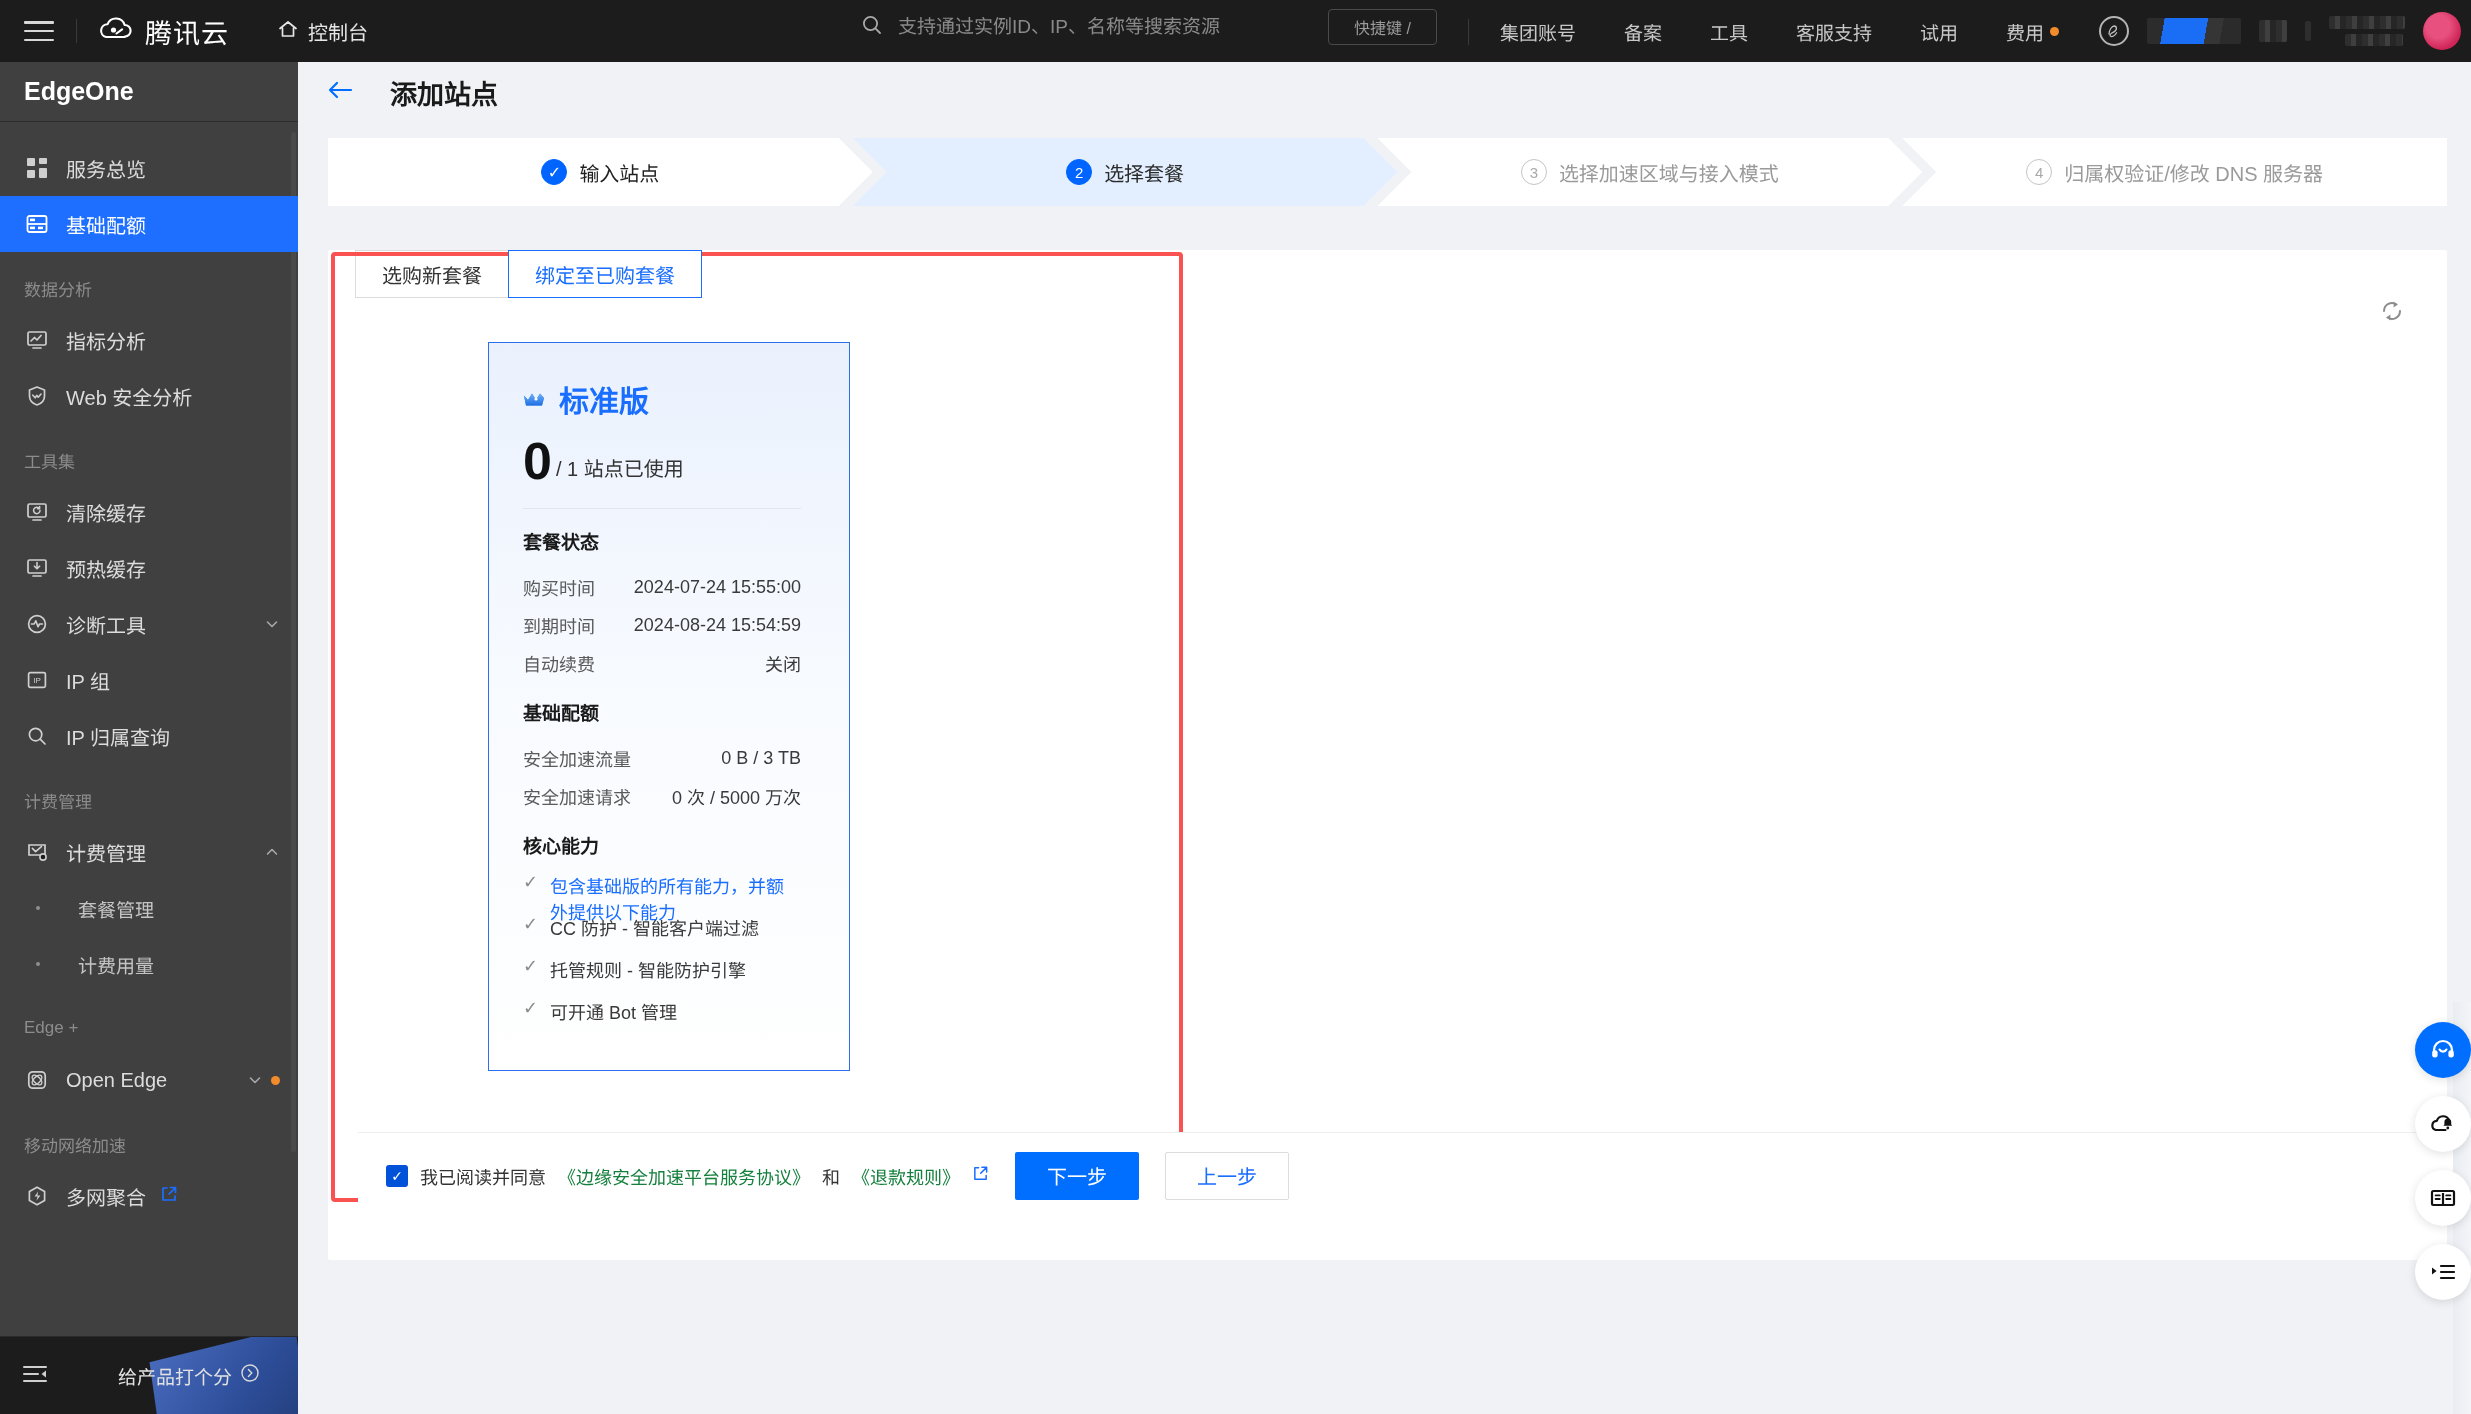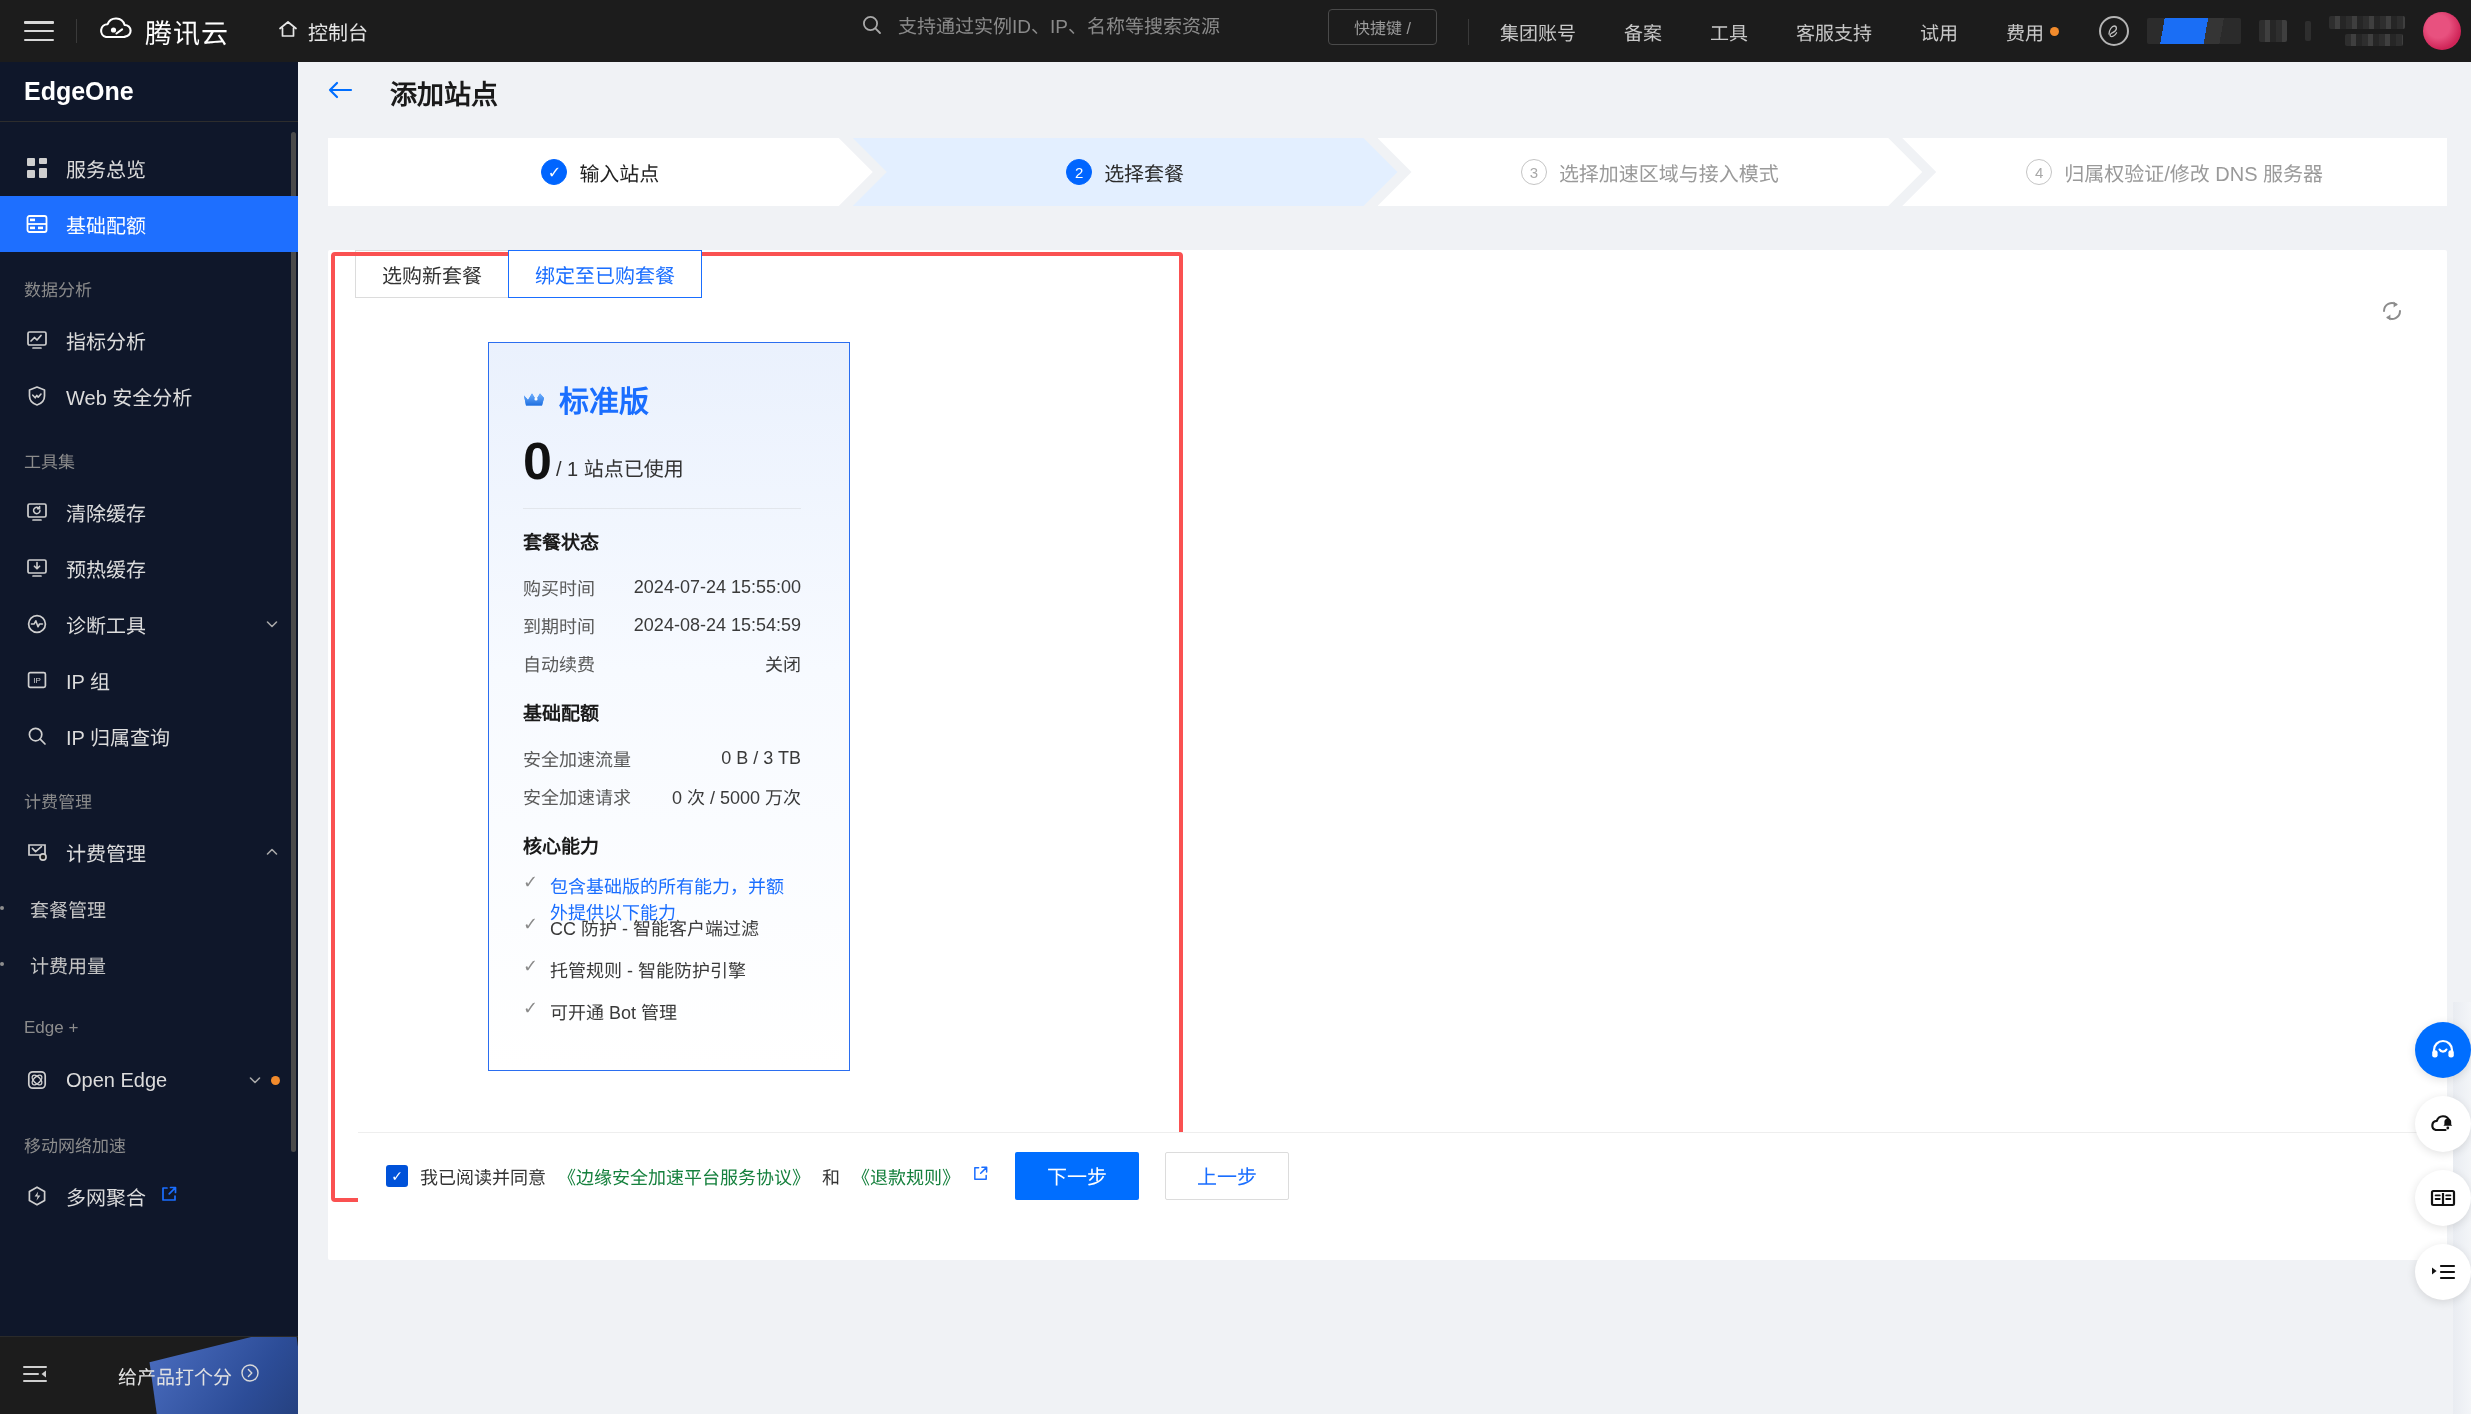--- a/index.html
+++ b/index.html
@@ -59,21 +59,21 @@
   .top-right { position: absolute; right: 10px; top: 0; height: 62px; display: flex; align-items: center; gap: 18px; }
   .wechat-circle { width: 30px; height: 30px; border: 2px solid #b5b5b5; border-radius: 50%; display:flex; align-items:center; justify-content:center; cursor:pointer; }
   .redact { background: repeating-linear-gradient(90deg,#2e2e2e 0 6px,#3f3f3f 6px 11px,#262626 11px 17px); border-radius: 2px; }
   .redact-blue { background: linear-gradient(100deg,#2c2c2c 0 18%, #1a6ef5 18% 62%, #353535 62% 78%, #2b2b2b 78%); }
   .avatar-pink { width: 38px; height: 38px; border-radius: 50%; background: radial-gradient(circle at 40% 38%, #e8517f 0 35%, #cf2457 70%); }
 
   
   .sidebar {
     position: absolute; top: 62px; left: 0;
     width: 298px; height: 1352px;
-    background: #0f172a;
+    background: #404040;
     color: #d6d6d6;
     overflow: hidden;
   }
   .sidebar-header {
     height: 60px; display: flex; align-items: center;
     padding-left: 24px; font-size: 25px; font-weight: bold; color: #fff;
     border-bottom: 1px solid #2d2d2d;
   }
   .sidebar-scroll { position: relative; height: 1180px; padding-top: 18px; }
   .nav-item {
@@ -83,21 +83,21 @@
     position: relative;
   }
   .nav-item.active { background: #1e6fff; color: #ffffff; }
   .nav-item .nav-ico { width: 26px; height: 26px; margin-right: 16px; flex: 0 0 26px; display:flex; align-items:center; justify-content:center; }
   .nav-group {
     padding-left: 24px; font-size: 17px; color: #8c8c8c;
     height: 48px; display: flex; align-items: center; margin-top: 12px;
   }
   .nav-sub {
     display: flex; align-items: center; height: 56px;
-    font-size: 19px; color: #c4c4c4; cursor: pointer;
+    padding-left: 36px; font-size: 19px; color: #c4c4c4; cursor: pointer; gap: 12px;
   }
   .nav-sub .dot { width: 4px; height: 4px; border-radius: 50%; background: #8e8e8e; margin-right: 26px; }
   .chev { margin-left: auto; color: #a0a0a0; font-size: 14px; display:flex; align-items:center; gap:8px; }
   .sidebar-scrollbar { position: absolute; right: 2px; top: 10px; width: 5px; height: 1020px; background: #4a4a4a; border-radius: 3px; }
   .sidebar-footer {
     position: absolute; bottom: 0; left: 0; width: 298px; height: 78px;
     display: flex; align-items: center; padding: 0 22px;
     border-top: 1px solid #2a2a2a; background: #1c1c1c; overflow:hidden;
   }
   .rate-deco {

